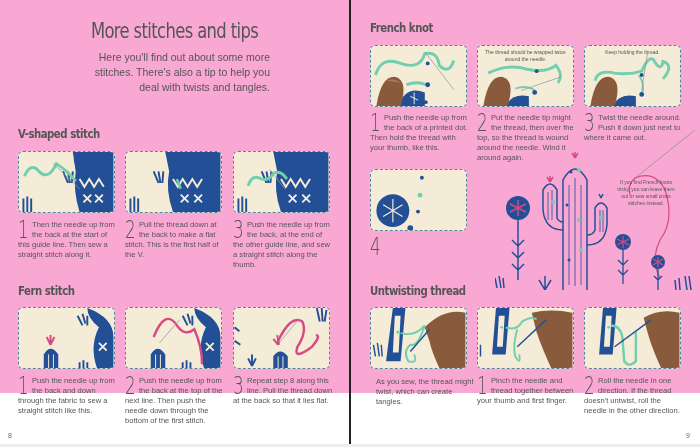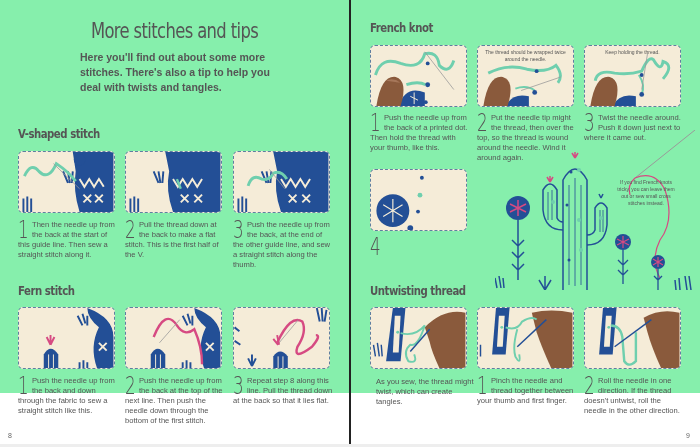--- a/index.html
+++ b/index.html
@@ -1,29 +1,29 @@
 <!DOCTYPE html>
 <html><head>
 <meta charset="utf-8">
 <style>
   * { box-sizing: border-box; margin: 0; padding: 0; }
   html, body { width: 700px; height: 447px; background: #fff; overflow: hidden; }
   body { position: relative; font-family: "Liberation Sans", sans-serif; color: #555; }
 
-  .page { position: absolute; top: 0; height: 393px; background: #86efac; }
+  .page { position: absolute; top: 0; height: 393px; background: #f9a8d4; }
   .page-left { left: 0; width: 349px; }
   .page-right { left: 351px; width: 349px; }
   .spine { position: absolute; left: 349px; top: 0; width: 2px; height: 447px; background: #222; }
   .bottom-edge { position: absolute; left: 0; top: 444px; width: 700px; height: 3px; background: #eee; }
 
   .title { position: absolute; left: 0; width: 349px; top: 19px; text-align: center;
     font-family: "DejaVu Sans", sans-serif; font-size: 21px; color: #555; letter-spacing: -0.8px;
     transform: scaleX(0.78); transform-origin: center; font-weight: normal; }
-  .intro { position: absolute; left: 80px; width: 190px; top: 50px; text-align: left;
-    font-size: 10.5px; line-height: 15px; color: #555; font-weight: bold; }
+  .intro { position: absolute; left: 80px; width: 190px; top: 50px; text-align: right;
+    font-size: 10.5px; line-height: 15px; color: #555; font-weight: normal; }
 
   .section-heading { position: absolute; font-family: "DejaVu Sans", sans-serif; font-size: 13px;
     color: #555; letter-spacing: -0.6px; transform: scaleX(0.78); transform-origin: left; }
 
   .frame { position: absolute; width: 97px; height: 62px; border: 1.5px dashed #5f7fa0; border-radius: 5px;
     background: #f5ecd8; overflow: hidden; }
   .frame svg { position: absolute; left: 0; top: 0; width: 100%; height: 100%; }
   .frame-note { position: absolute; left: 6px; right: 6px; top: 3px; text-align: center;
     font-size: 5px; line-height: 6.5px; color: #555; }
 

